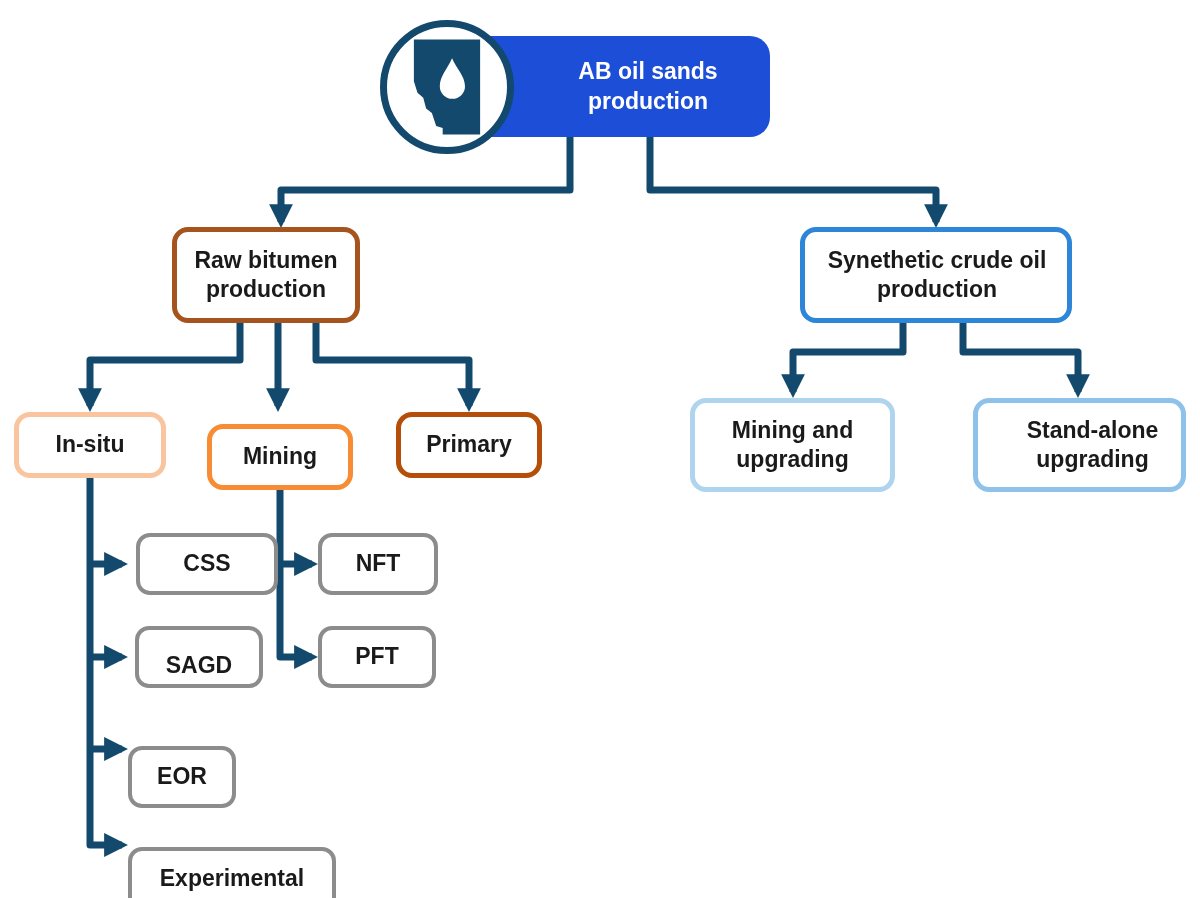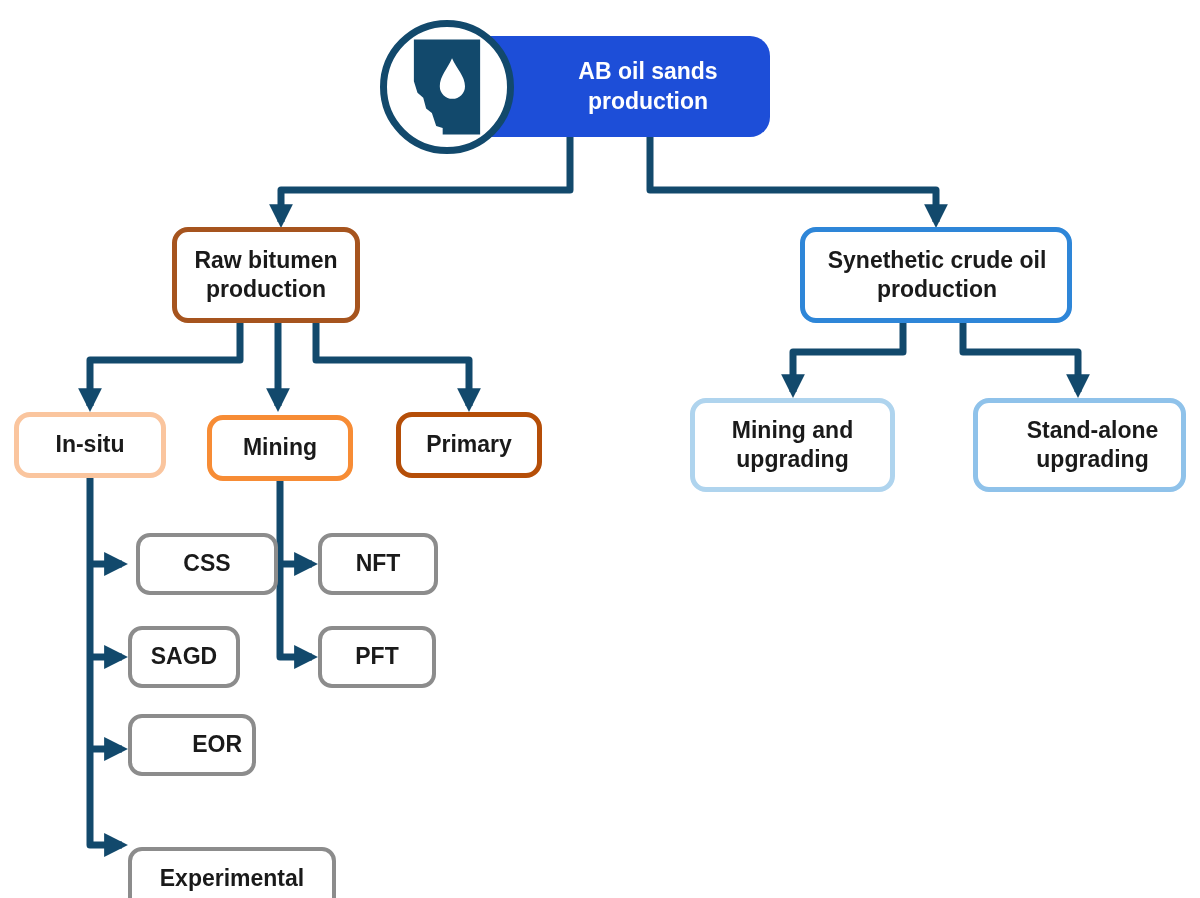--- a/index.html
+++ b/index.html
@@ -24,27 +24,27 @@
   }
   #root-badge{
     position:absolute;z-index:3;left:380px;top:20px;width:134px;height:134px;
     background:#ffffff;border:7px solid #12496C;border-radius:50%;
     box-sizing:border-box;display:flex;align-items:center;justify-content:center;
   }
   
   #n-raw{left:172px;top:227px;width:188px;height:96px;border-color:#A6541E;}
   #n-syn{left:800px;top:227px;width:272px;height:96px;border-color:#2E86D8;}
   #n-insitu{left:14px;top:412px;width:152px;height:66px;border-color:#FAC59E;}
-  #n-mining{left:207px;top:415px;width:146px;height:66px;border-color:#F78C35;}
+  #n-mining{left:207px;top:424px;width:146px;height:66px;border-color:#F78C35;}
   #n-primary{left:396px;top:412px;width:146px;height:66px;border-color:#B54E08;}
   #n-miningup{left:690px;top:398px;width:205px;height:94px;border-color:#AFD4EE;}
   #n-standalone{left:973px;top:398px;width:213px;height:94px;border-color:#8FC2EA;padding-left:36px;}
   #n-css{left:136px;top:533px;width:142px;height:62px;}
-  #n-sagd{left:128px;top:626px;width:112px;height:62px;}
-  #n-eor{left:128px;top:714px;width:128px;height:62px;justify-content:flex-end;}
+  #n-sagd{left:135px;top:626px;width:128px;height:62px;align-items:flex-end;}
+  #n-eor{left:128px;top:746px;width:108px;height:62px;}
   #n-exp{left:128px;top:812px;width:208px;height:64px;margin-top:35px;}
   #n-nft{left:318px;top:533px;width:120px;height:62px;}
   #n-pft{left:318px;top:626px;width:118px;height:62px;}
 </style>
 </head>
 <body>
 
 <div id="canvas">
 
   <svg id="edge-layer" width="1200" height="898" viewBox="0 0 1200 898">

